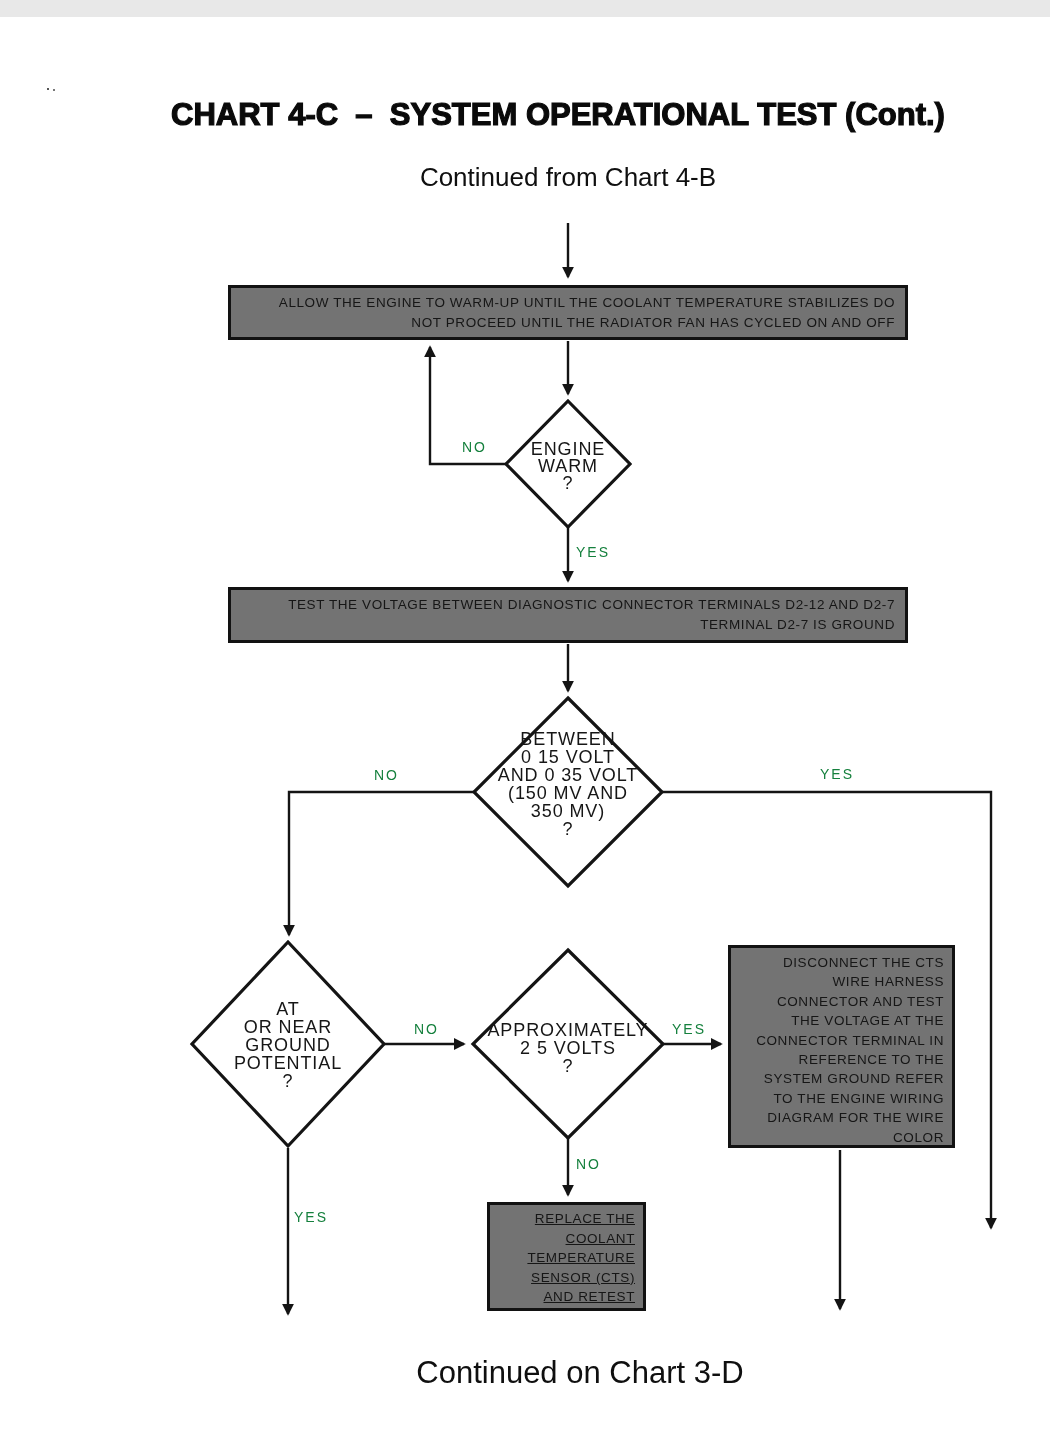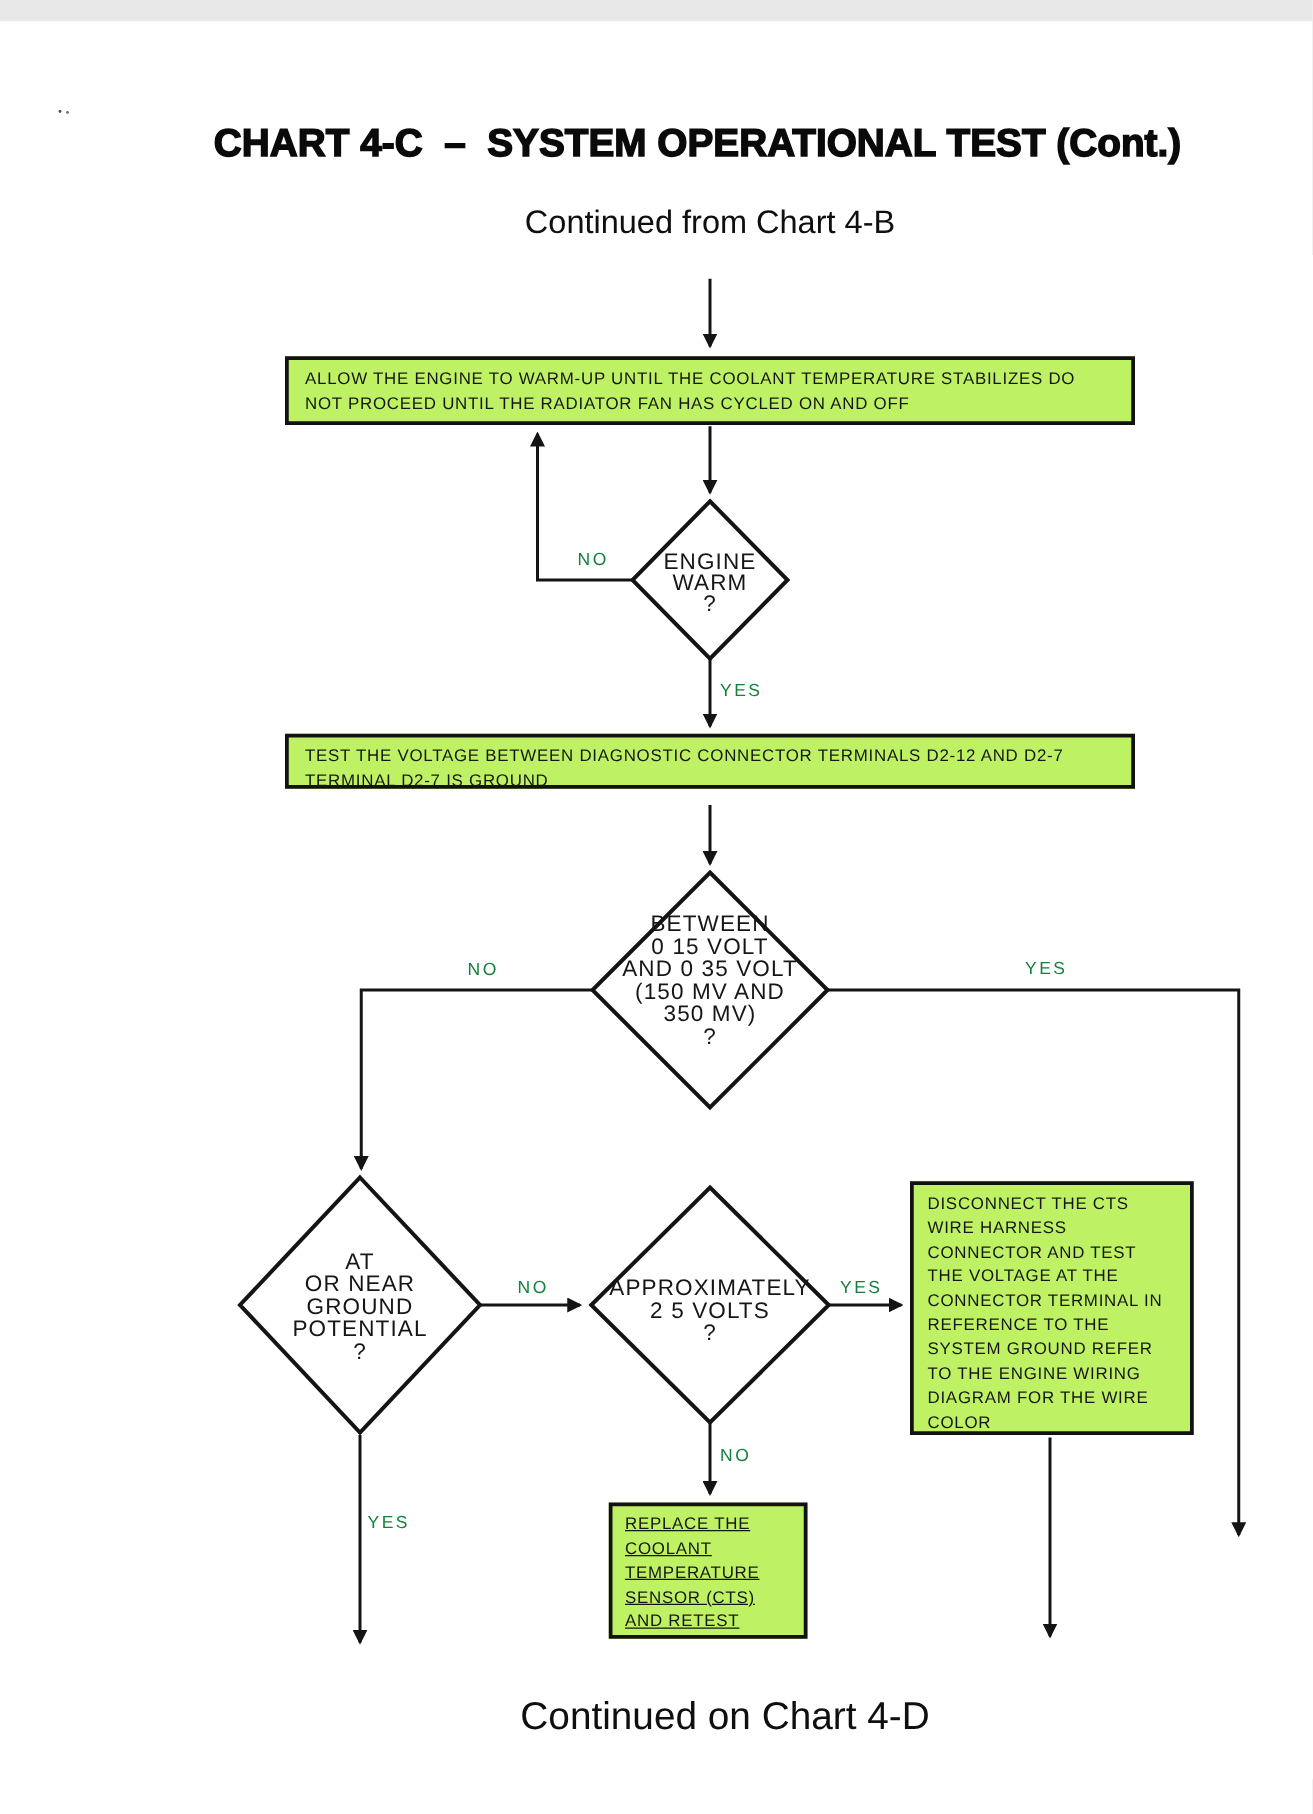--- a/index.html
+++ b/index.html
@@ -19,36 +19,37 @@
   .subtitle {
     position:absolute; left:168px; top:145px; width:800px; text-align:center;
     font-size:26px; font-weight:400; color:#0f0f0f;
   }
   .footer-note {
     position:absolute; left:180px; top:1338px; width:800px; text-align:center;
     font-size:31px; font-weight:400; color:#0f0f0f;
   }
   svg.connectors { position:absolute; left:0; top:0; z-index:1; }
   .pbox {
-    position:absolute; z-index:2; background:#bef264; border:3px solid #121212;
+    position:absolute; z-index:2; background:#737373; border:3px solid #121212;
     font-size:13.5px; letter-spacing:0.6px; line-height:20px; color:#161616;
     box-sizing:border-box;
+    text-align:right;
   }
   .pbox .ptext { padding:5px 10px 0 13px; }
   .dtext {
     position:absolute; z-index:2; text-align:center; font-size:18px;
     letter-spacing:0.9px; line-height:18px; color:#161616;
   }
   .lbl {
     position:absolute; z-index:2; font-size:14px; letter-spacing:2px;
     color:#15803d; white-space:nowrap;
   }
   
   #box-warm-up      { left:228px; top:268px;  width:680px; height:55px; }
-  #box-test-voltage { left:228px; top:570px;  width:680px; height:44px; }
+  #box-test-voltage { left:228px; top:570px;  width:680px; height:56px; }
   #box-disconnect   { left:728px; top:928px;  width:227px; height:203px; line-height:19.4px; }
   #box-disconnect .ptext { padding:5px 8px 0 11px; }
   #box-replace      { left:487px; top:1185px; width:159px; height:109px; line-height:19.5px;text-decoration:underline; }
   #box-replace .ptext { padding:4px 8px 0 10px; }
   #dt-engine-warm   { left:493px; top:424px;  width:150px; line-height:17px; }
   #dt-voltage-range { left:483px; top:713px;  width:170px; }
   #dt-ground        { left:203px; top:983px;  width:170px; }
   #dt-approx        { left:468px; top:1004px; width:200px; }
   #lbl-ew-no   { left:462px; top:422px; }
   #lbl-ew-yes  { left:576px; top:527px; }
@@ -120,15 +121,15 @@
 
   <div class="lbl" id="lbl-ew-no">NO</div>
   <div class="lbl" id="lbl-ew-yes">YES</div>
   <div class="lbl" id="lbl-vr-no">NO</div>
   <div class="lbl" id="lbl-vr-yes">YES</div>
   <div class="lbl" id="lbl-gp-no">NO</div>
   <div class="lbl" id="lbl-ap-yes">YES</div>
   <div class="lbl" id="lbl-ap-no">NO</div>
   <div class="lbl" id="lbl-gp-yes">YES</div>
 
-  <div class="footer-note">Continued on Chart 4-D</div>
+  <div class="footer-note">Continued on Chart 3-D</div>
 
 </div>
 
 </body></html>

